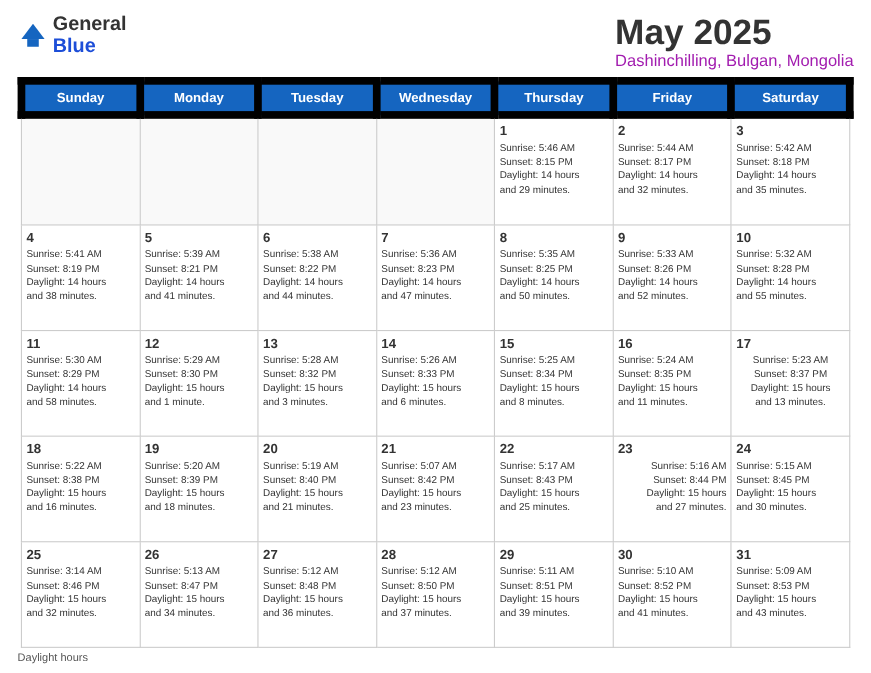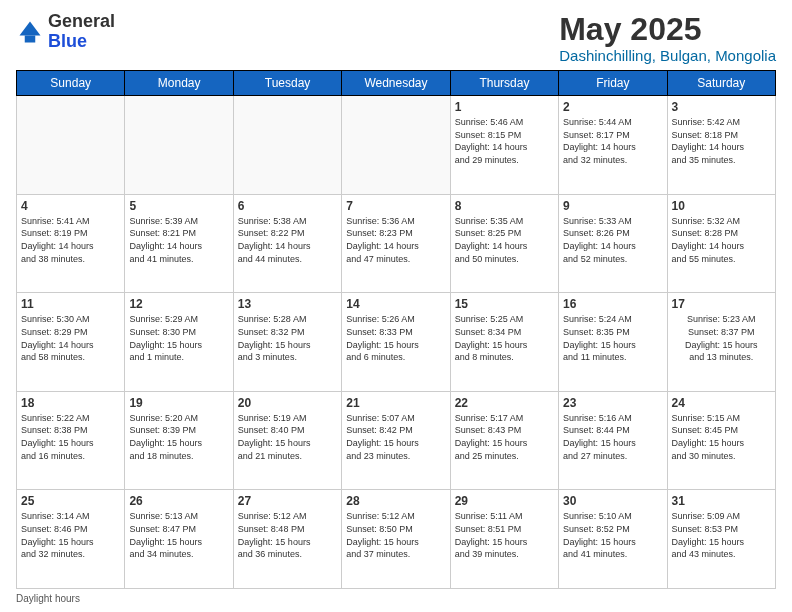--- a/index.html
+++ b/index.html
@@ -42,37 +42,37 @@
     .title-block {
     }
     .month-year {
       font-size: 32px;
       font-weight: bold;
       color: #333;
       line-height: 1.1;
     }
     .location {
       font-size: 15px;
-      color: #0369a1;
+      color: #a21caf;
     }
     .calendar {
       flex: 1;
       border: 1px solid #ccc;
       border-collapse: collapse;
       width: 100%;
       table-layout: fixed;
     }
     .calendar th {
       background: #1565c0;
       color: #fff;
       font-size: 12px;
-      font-weight: normal;
+      font-weight: bold;
       text-align: center;
       padding: 5px 2px;
-      border: 1px solid #000000;
+      border: 7px solid #000000;
     }
     .calendar td {
       border: 1px solid #ccc;
       vertical-align: top;
       padding: 4px 4px 2px 4px;
       font-size: 9.5px;
       color: #333;
       background: #fff;
     }
     .calendar td.empty {
@@ -291,21 +291,21 @@
           </td>
           <td>
             <span class="day-num">22</span>
             <div class="day-info" style="white-space: pre-line;">Sunrise: 5:17 AM
 Sunset: 8:43 PM
 Daylight: 15 hours
 and 25 minutes.</div>
           </td>
           <td>
             <span class="day-num">23</span>
-            <div class="day-info" style="white-space: pre-line;">Sunrise: 5:16 AM
+            <div class="day-info" style="white-space: pre-line; text-align: right;">Sunrise: 5:16 AM
 Sunset: 8:44 PM
 Daylight: 15 hours
 and 27 minutes.</div>
           </td>
           <td>
             <span class="day-num">24</span>
             <div class="day-info" style="white-space: pre-line;">Sunrise: 5:15 AM
 Sunset: 8:45 PM
 Daylight: 15 hours
 and 30 minutes.</div>

